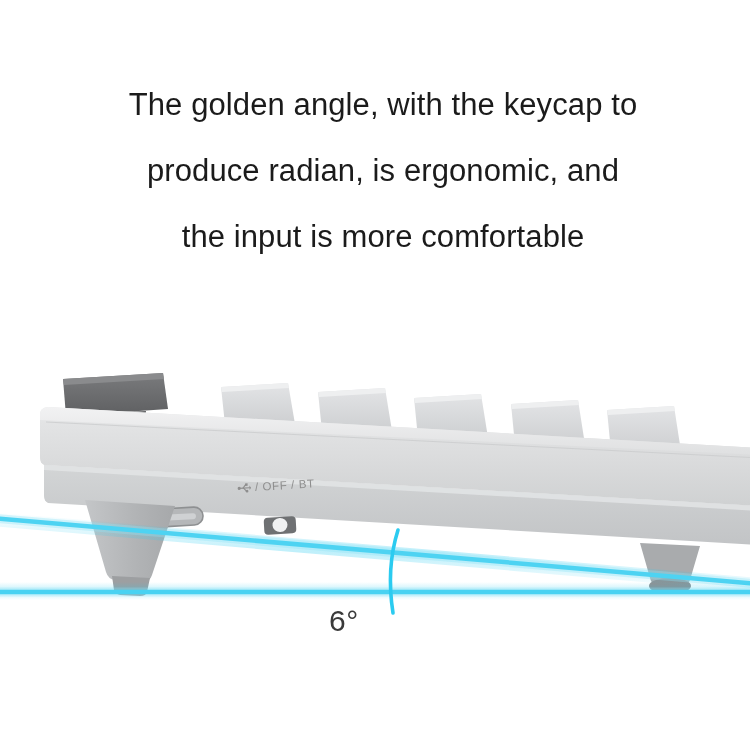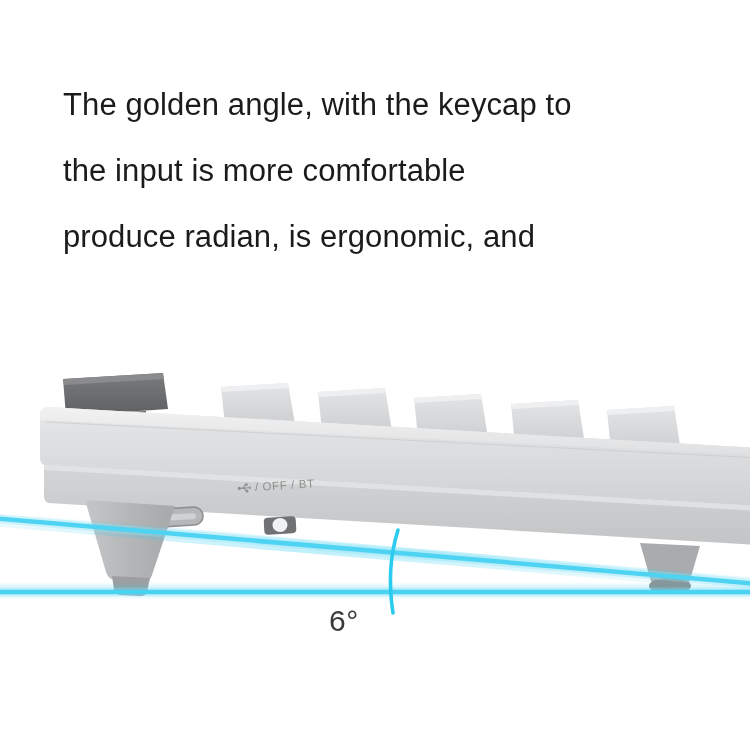--- a/index.html
+++ b/index.html
@@ -14,20 +14,21 @@
     overflow: hidden;
     position: relative;
   }
 
   
   #headline {
     position: absolute;
     left: 63px;
     top: 72px;
     width: 640px;
+    text-align: center;
   }
   #headline .line {
     font-size: 31px;
     line-height: 66px;
     color: #1b1b1b;
     letter-spacing: 0.1px;
     white-space: nowrap;
   }
 
   
@@ -69,22 +70,22 @@
   }
   #port-label svg {
     display: block;
   }
 </style>
 </head>
 <body>
 
 <div id="headline">
   <div class="line">The golden angle, with the keycap to</div>
+  <div class="line">produce radian, is ergonomic, and</div>
   <div class="line">the input is more comfortable</div>
-  <div class="line">produce radian, is ergonomic, and</div>
 </div>
 
 <div id="stage">
   <svg width="750" height="340" viewBox="0 0 750 340" xmlns="http://www.w3.org/2000/svg">
     <defs>
 
       <linearGradient id="gFront" x1="0" y1="0" x2="0" y2="1">
         <stop offset="0" stop-color="#e6e7e8"></stop>
         <stop offset="0.55" stop-color="#dadbdc"></stop>
         <stop offset="1" stop-color="#cfd1d2"></stop>

